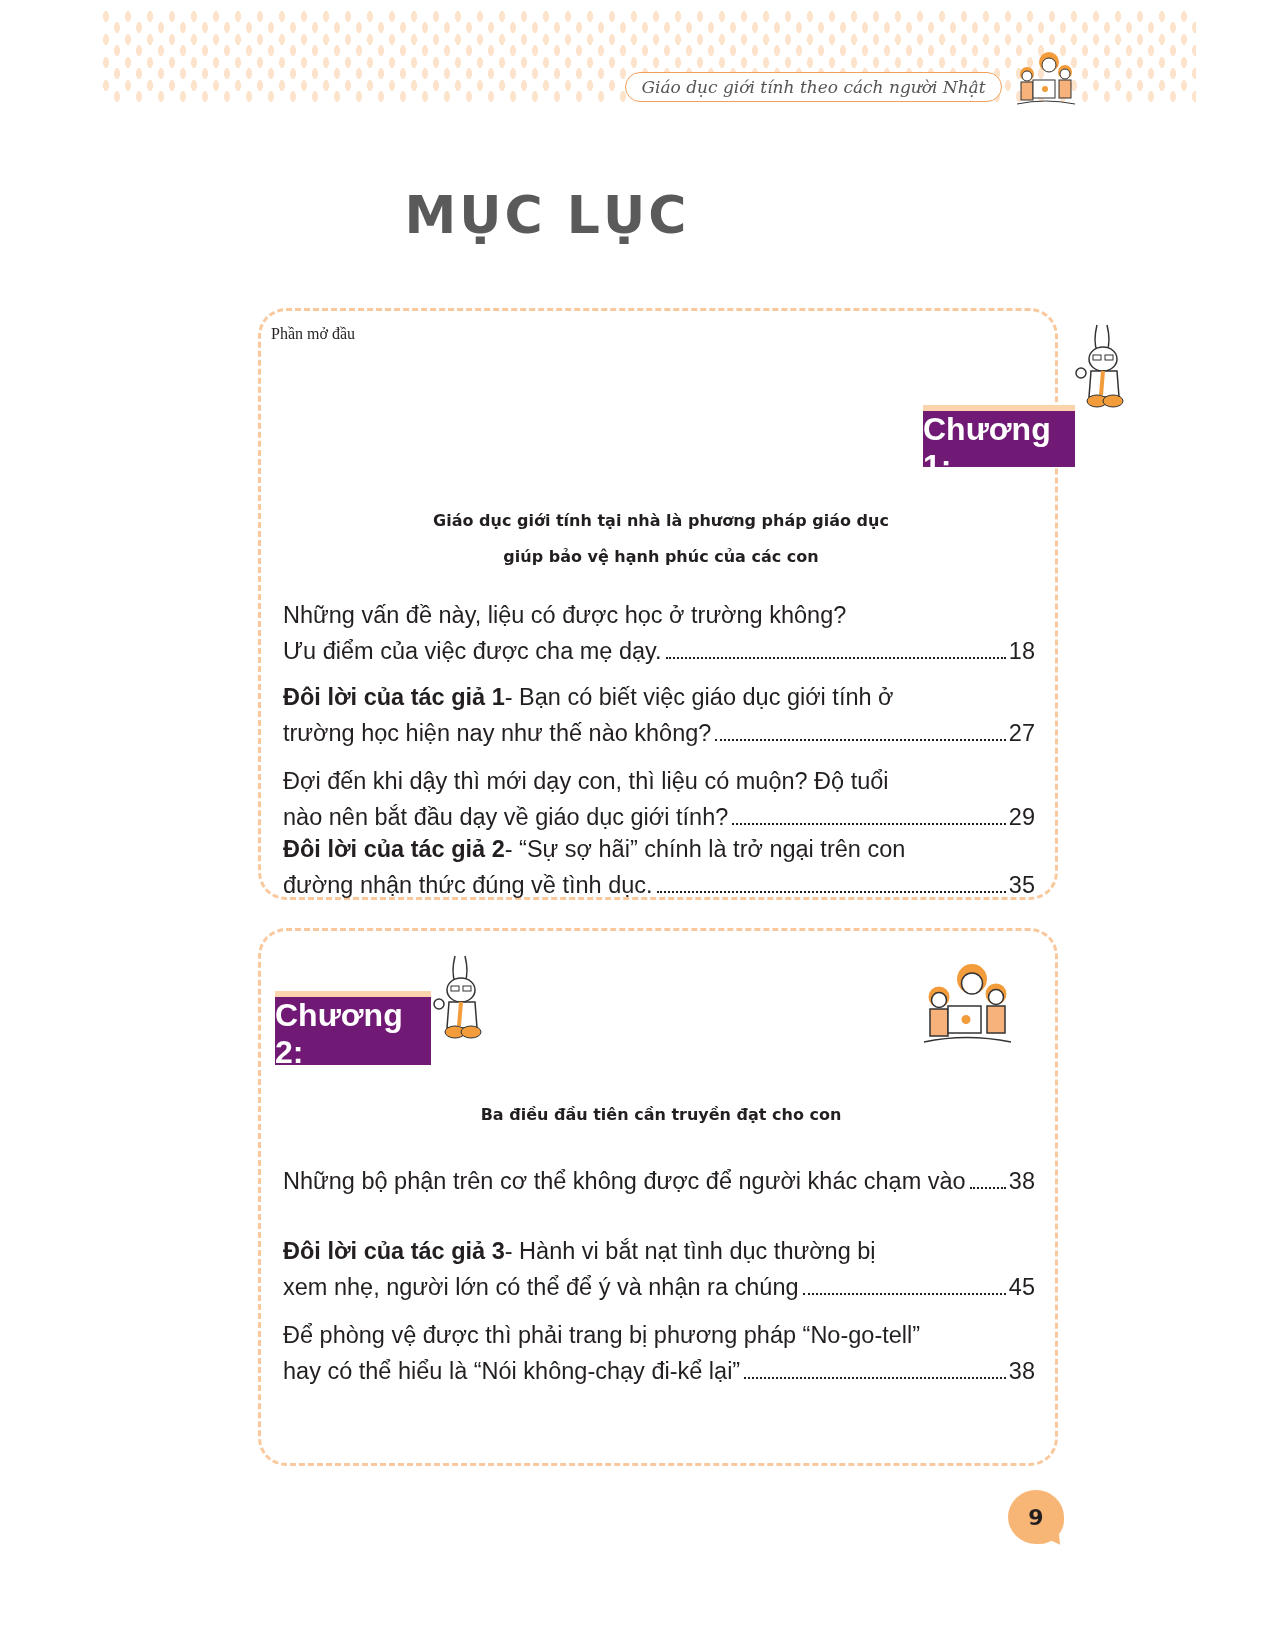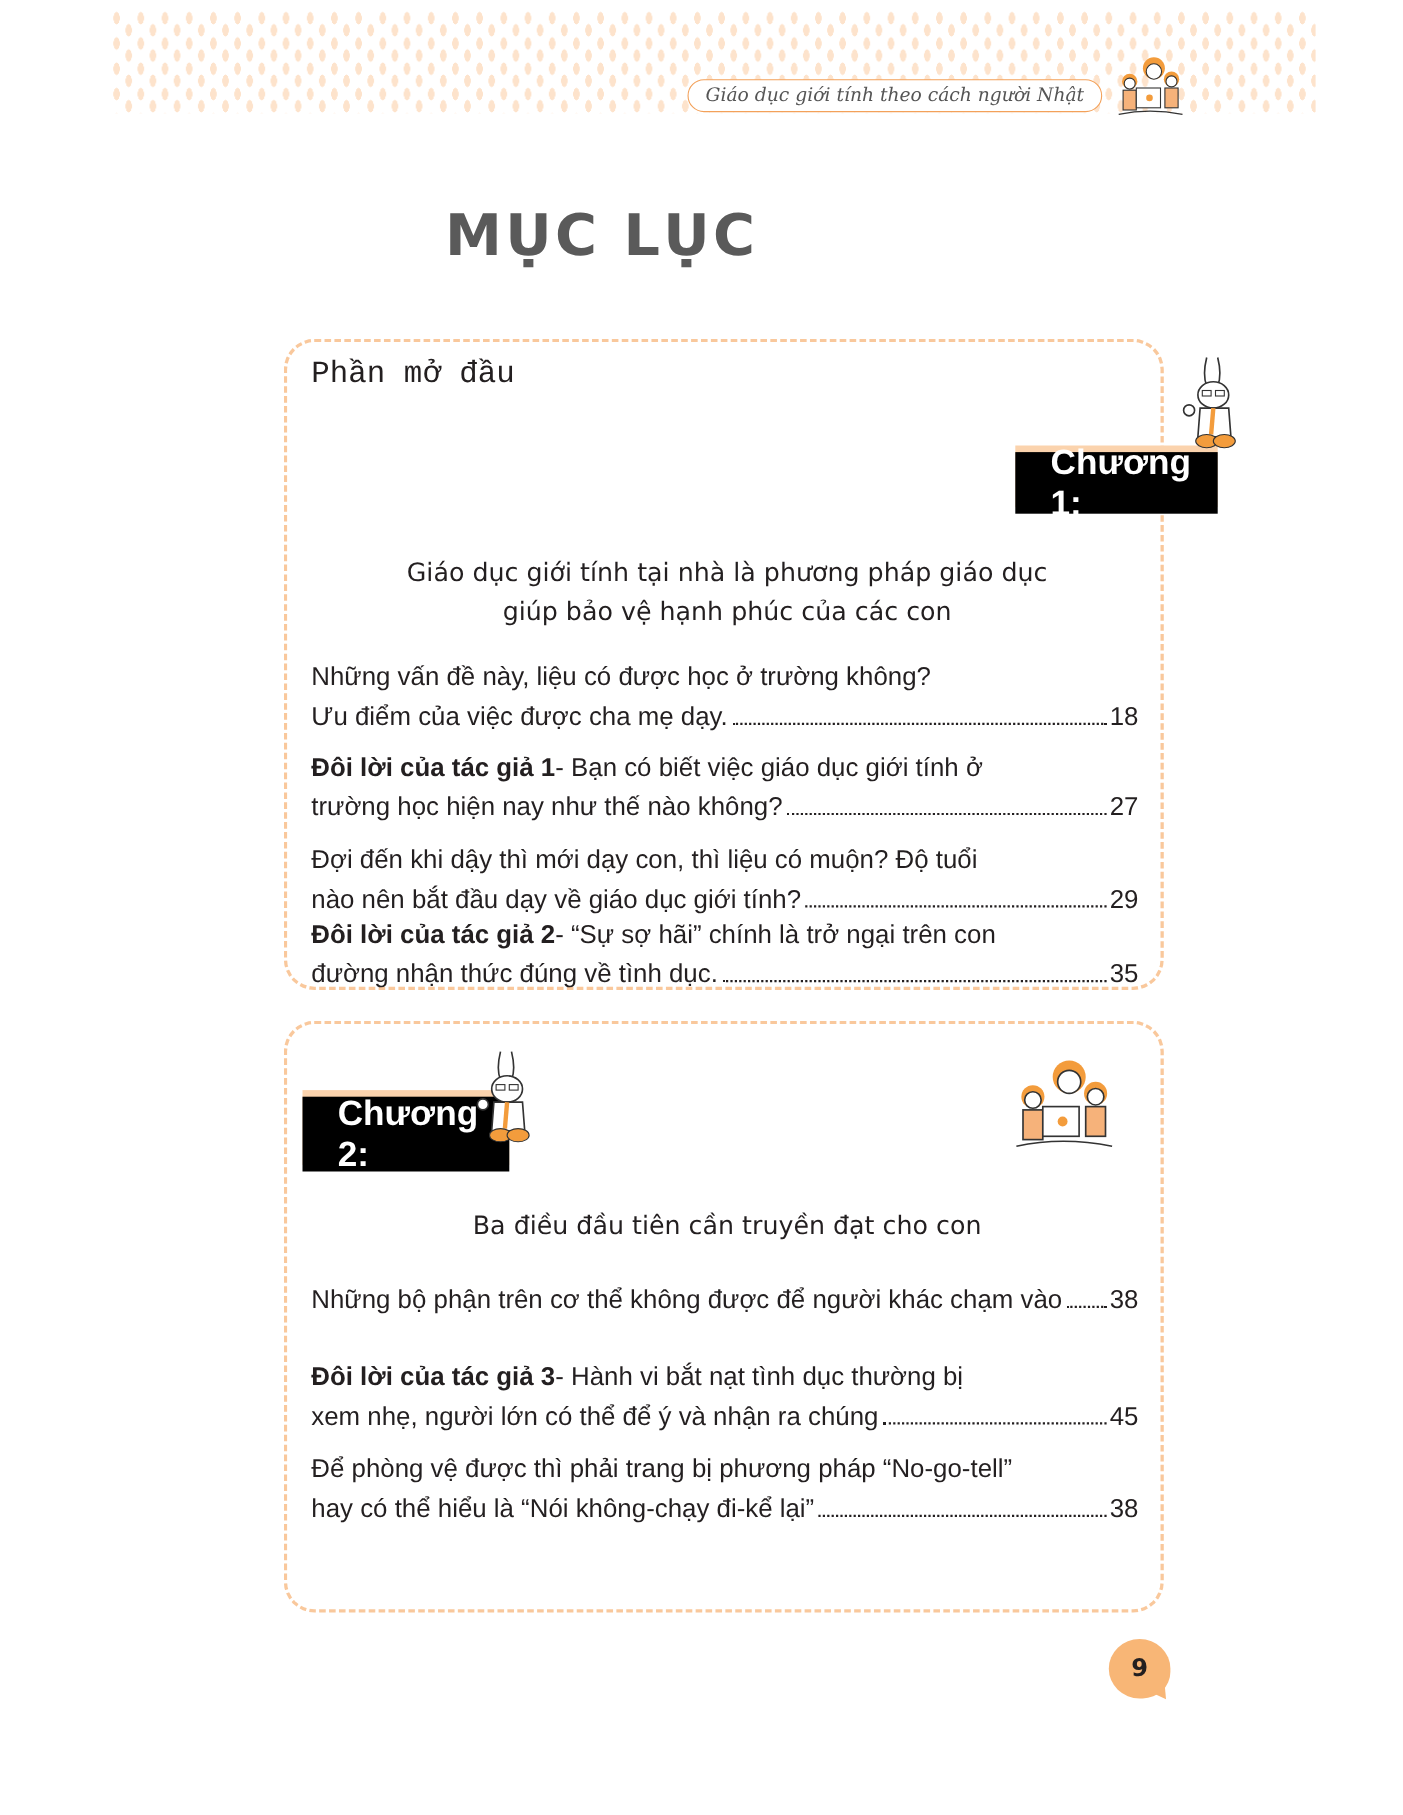--- a/index.html
+++ b/index.html
@@ -29,28 +29,28 @@
   .box2 { top:928px; height:538px; }
 
   .entry { position:absolute; left:22px; width:752px; font-size:23.5px; line-height:36px;
     font-family:"Liberation Sans", sans-serif; color:#231f20; }
   .entry .line { display:flex; align-items:baseline; white-space:nowrap; }
   .entry .justify { text-align:justify; text-align-last:justify; }
   .entry b { font-weight:bold; }
   .entry .leader { flex:1; border-bottom:2px dotted #231f20; margin:0 3px 6px 4px; height:1px; }
   .entry .page { flex:none; }
 
-  .intro { position:absolute; left:22px; top:14px; font-size:28px;
-    font-family:Liberation Mono, monospace; }
-
-  .chapter-tag { position:absolute; background:#000000; color:#fff; font-weight:bold;
+  .intro { position:absolute; left:10px; top:14px; font-size:16px;
+    font-family:Liberation Serif, serif; }
+
+  .chapter-tag { position:absolute; background:#701a75; color:#fff; font-weight:bold;
     font-family:"Liberation Sans", sans-serif; font-size:32px; display:flex;
-    align-items:center; justify-content:center; box-shadow: 0 -6px 0 #fbd3ad; padding-left: 32px; }
+    justify-content:center; box-shadow: 0 -6px 0 #fbd3ad; }
   .chapter-title { position:absolute; left:0; width:800px; text-align:center;
-    font-weight:normal; font-size:23px; line-height:36px; font-family:"DejaVu Sans", sans-serif; }
+    font-weight:bold; font-size:16px; line-height:36px; font-family:"DejaVu Sans", sans-serif; }
 
   .rabbit { position:absolute; }
   .family { position:absolute; }
 
   .page-badge { position:absolute; left:1008px; top:1490px; width:56px; height:54px;
     background:#f8b676; border-radius:50% 50% 45% 50%;
     display:flex; align-items:center; justify-content:center;
     font-weight:bold; font-size:22px; color:#231f20; font-family:"DejaVu Sans", sans-serif; }
   .badge-tail { position:absolute; left:1048px; top:1532px; width:0; height:0;
     border-left:8px solid transparent; border-right:8px solid transparent; border-top:14px solid #f8b676;

